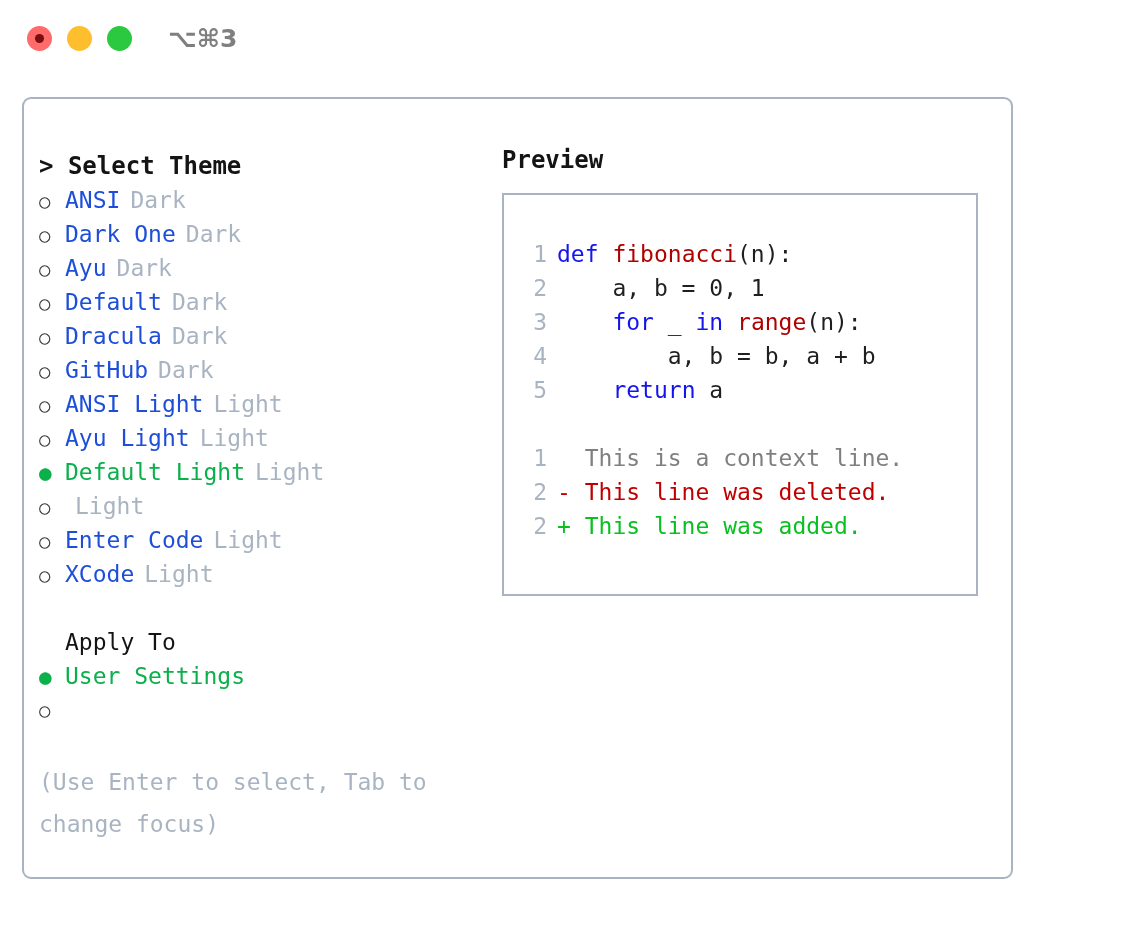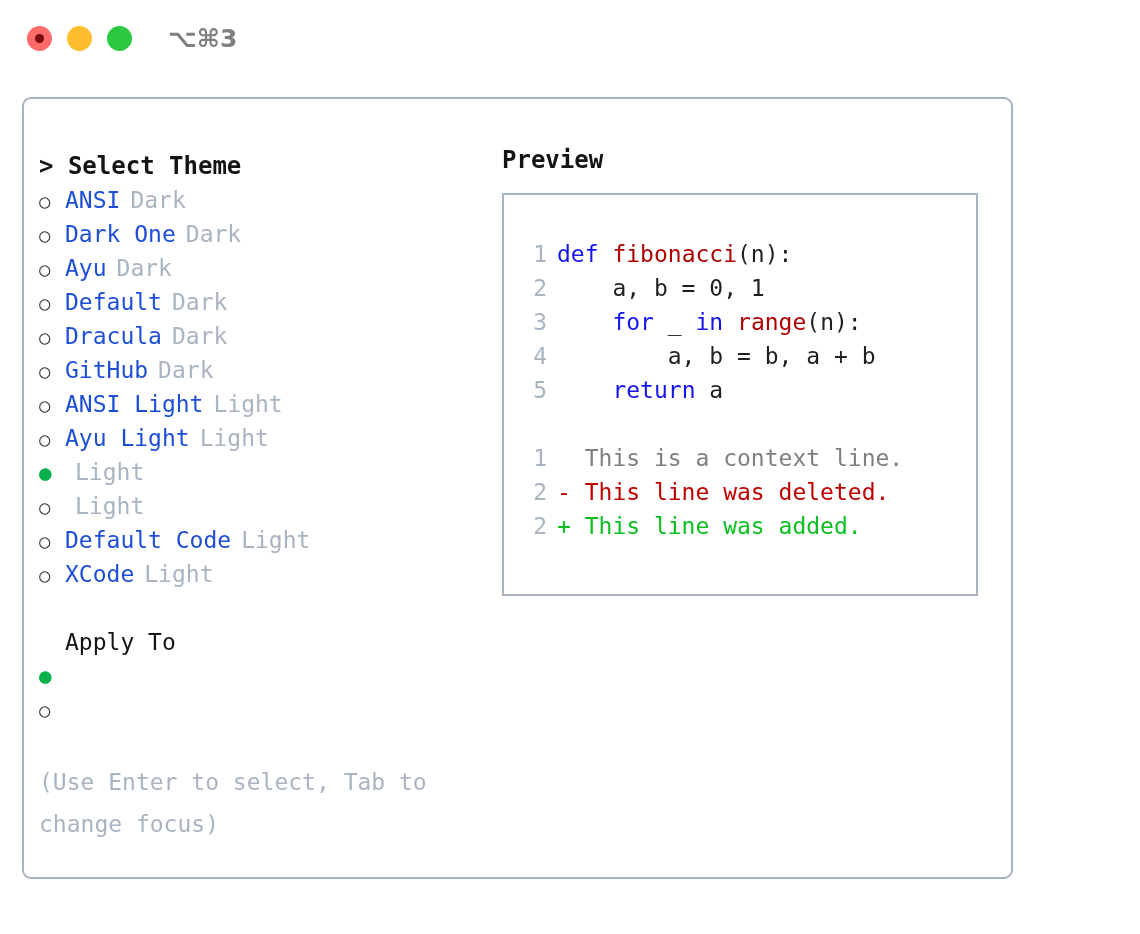--- a/index.html
+++ b/index.html
@@ -225,32 +225,32 @@
 
         <div class="theme-list" id="theme-list">
             <div class="row"><span class="bullet">○</span><span class="label">ANSI</span><span class="tag">Dark</span></div>
             <div class="row"><span class="bullet">○</span><span class="label">Dark One</span><span class="tag">Dark</span></div>
             <div class="row"><span class="bullet">○</span><span class="label">Ayu</span><span class="tag">Dark</span></div>
             <div class="row"><span class="bullet">○</span><span class="label">Default</span><span class="tag">Dark</span></div>
             <div class="row"><span class="bullet">○</span><span class="label">Dracula</span><span class="tag">Dark</span></div>
             <div class="row"><span class="bullet">○</span><span class="label">GitHub</span><span class="tag">Dark</span></div>
             <div class="row"><span class="bullet">○</span><span class="label">ANSI Light</span><span class="tag">Light</span></div>
             <div class="row"><span class="bullet">○</span><span class="label">Ayu Light</span><span class="tag">Light</span></div>
-            <div class="row selected"><span class="bullet">●</span><span class="tag">Light</span></div>
+            <div class="row selected"><span class="bullet">●</span><span class="label">Default Light</span><span class="tag">Light</span></div>
             <div class="row"><span class="bullet">○</span><span class="tag">Light</span></div>
-            <div class="row"><span class="bullet">○</span><span class="label">Default Code</span><span class="tag">Light</span></div>
+            <div class="row"><span class="bullet">○</span><span class="label">Enter Code</span><span class="tag">Light</span></div>
             <div class="row"><span class="bullet">○</span><span class="label">XCode</span><span class="tag">Light</span></div>
           </div>
 
         <div class="gap"></div>
 
         <div class="apply-head">Apply To</div>
 
         <div class="theme-list" id="apply-list">
-            <div class="row selected"><span class="bullet">●</span></div>
+            <div class="row selected"><span class="bullet">●</span><span class="label">User Settings</span></div>
             <div class="row"><span class="bullet">○</span></div>
           </div>
 
         <div class="hint">(Use Enter to select, Tab to change focus)</div>
       </div>
 
       <div class="right-col">
         <div class="preview-head">Preview</div>
 
         <div class="preview-box">

